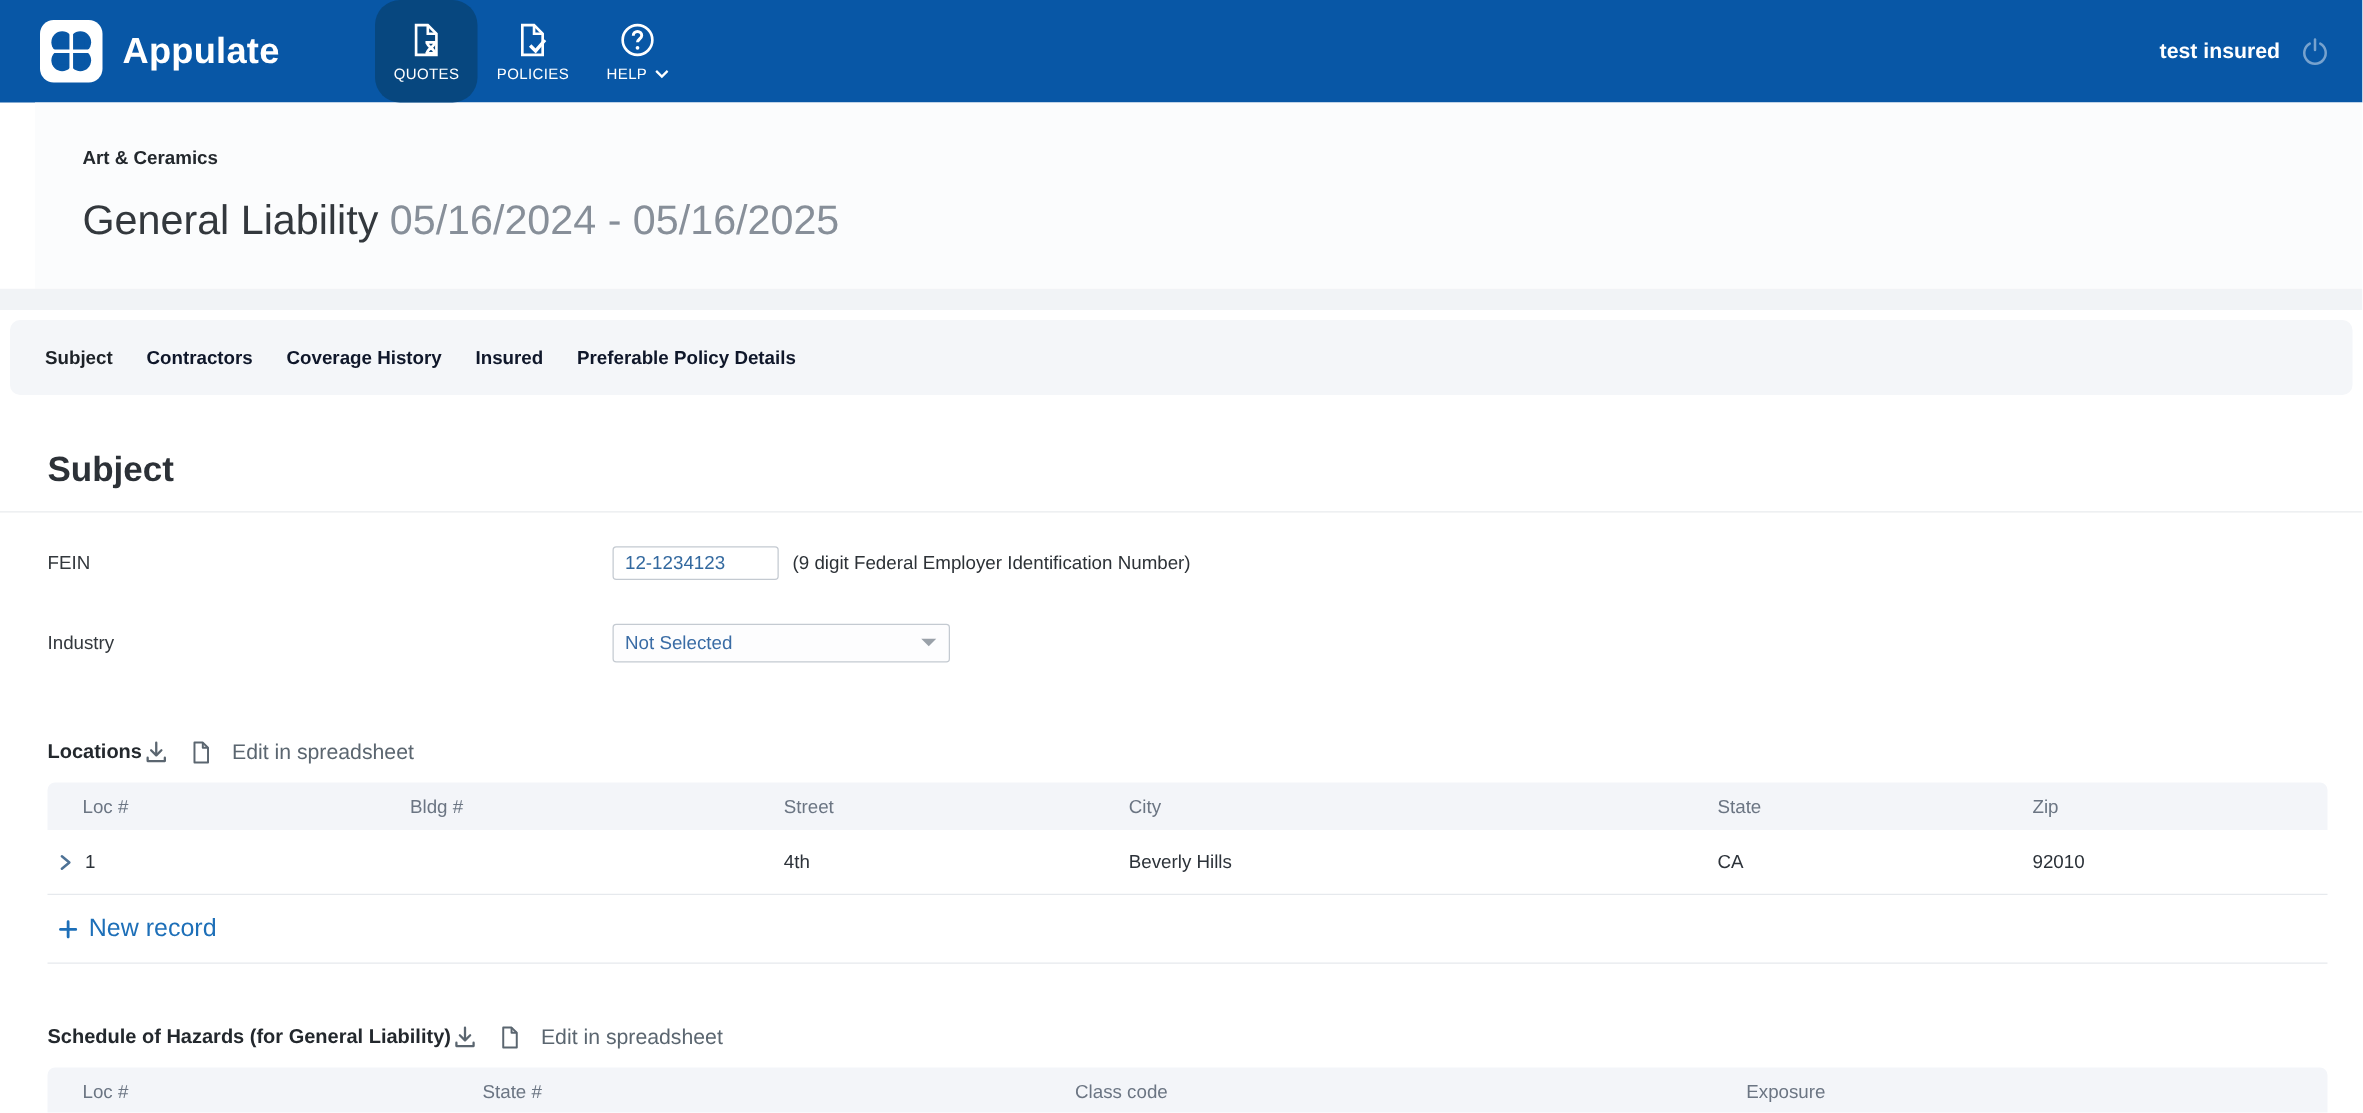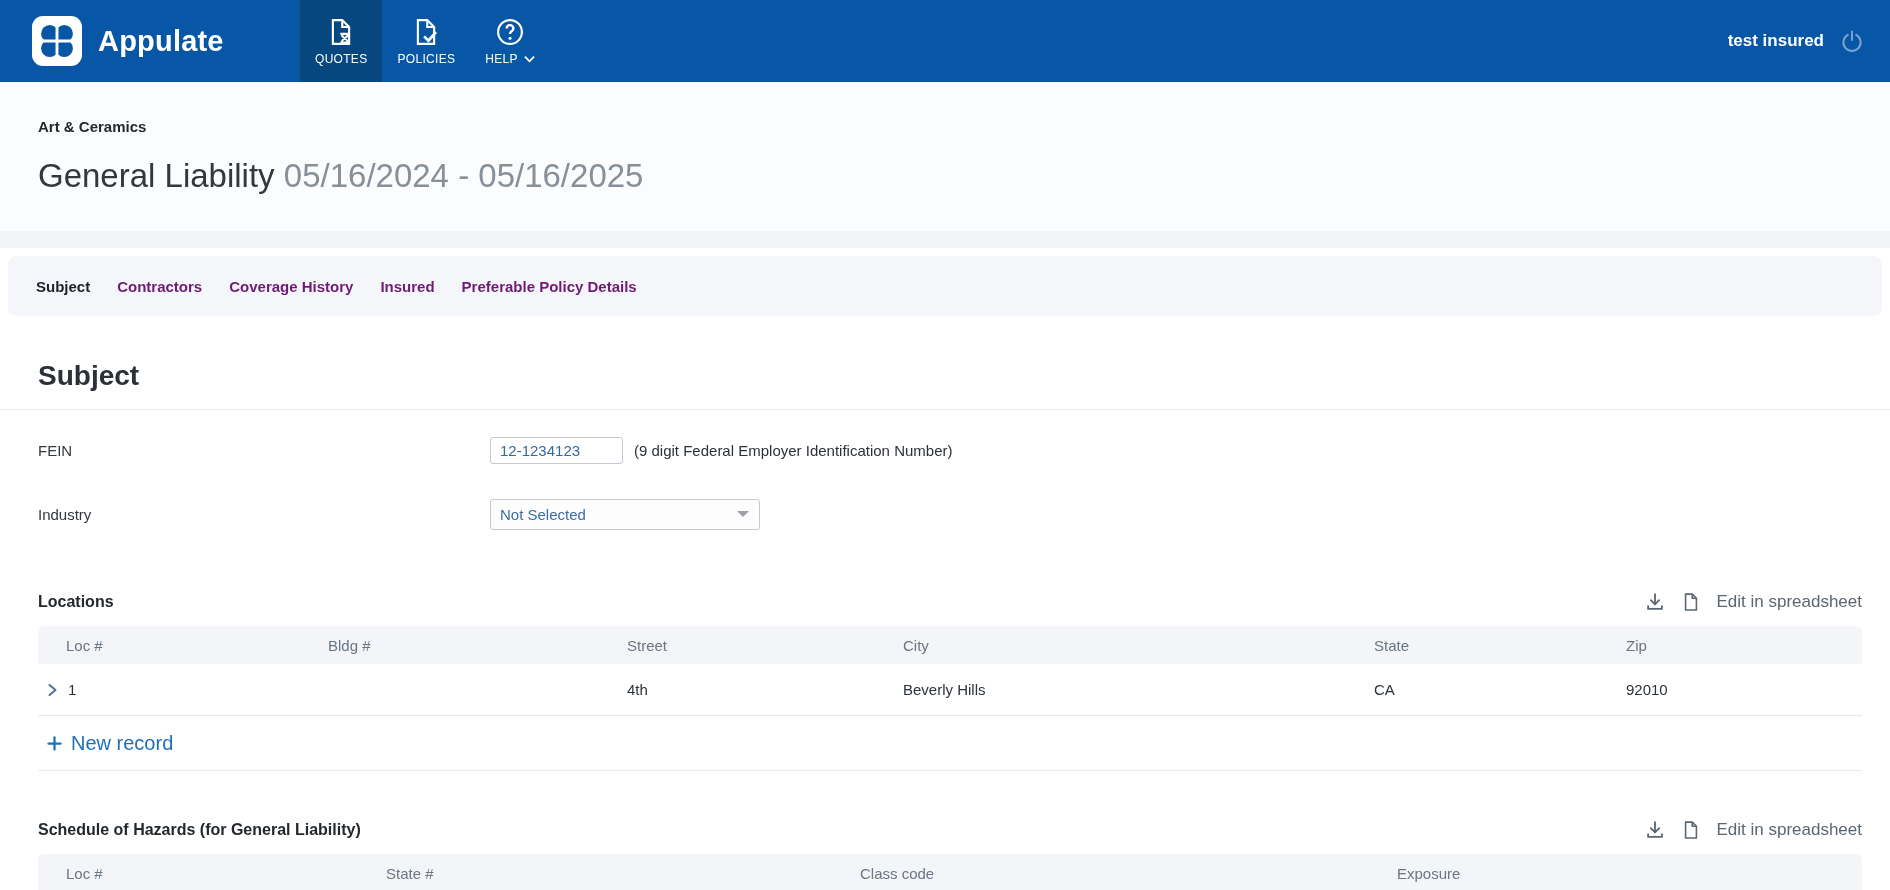--- a/index.html
+++ b/index.html
@@ -41,40 +41,41 @@
     display: flex;
     flex-direction: column;
     align-items: center;
     justify-content: center;
     gap: 5px;
     padding: 0 15px;
     min-width: 78px;
     color: #ffffff;
     cursor: pointer;
   }
-  .nav-item.active { background: #07477f; }
+  .nav-item.active { background: #07477f; border-radius: 20px; }
   .nav-item .nav-label {
     font-size: 12px;
     letter-spacing: 0.3px;
     display: flex; align-items: center; gap: 6px;
   }
   .topnav-right {
     margin-left: auto;
     display: flex;
     align-items: center;
     gap: 16px;
     padding-right: 26px;
   }
   .user-name { color: #ffffff; font-size: 17px; font-weight: bold; }
 
   
   .page-header {
     background: #fbfcfd;
     padding: 36px 0 0 38px;
     height: 149px;
+    margin-left: 28px;
   }
   .breadcrumb { font-size: 15px; font-weight: bold; color: #23282d; }
   .page-title { margin-top: 22px; font-size: 33px; font-weight: 400; color: #33383d; }
   .page-title .dates { color: #878f99; }
   .header-band { height: 17px; background: #f1f3f6; }
   .header-gap { height: 8px; background: #ffffff; }
 
   
   .tabbar {
     margin: 0 8px;
@@ -82,21 +83,21 @@
     background: #f4f6f9;
     border-radius: 8px;
     display: flex;
     align-items: center;
     gap: 27px;
     padding-left: 28px;
   }
   .tab {
     font-size: 15px;
     font-weight: 600;
-    color: #701a75;
+    color: #0f172a;
     cursor: pointer;
     white-space: nowrap;
   }
   .tab.active { color: #1d2228; font-weight: 700; }
 
   
   .content { padding: 0 28px 0 38px; }
   .section-heading {
     margin-top: 44px;
     font-size: 28px;
@@ -139,21 +140,20 @@
     width: 0; height: 0;
     border-left: 6px solid transparent;
     border-right: 6px solid transparent;
     border-top: 6px solid #9aa1a9;
   }
 
   
   .section-header {
     display: flex;
     align-items: center;
-    justify-content: space-between;
   }
   .section-header.locations { margin-top: 45px; }
   .section-header.hazards { margin-top: 48px; }
   .section-title { font-size: 16px; font-weight: bold; color: #23282d; }
   .section-actions { display: flex; align-items: center; gap: 15px; color: #5b6670; cursor: pointer; }
   .section-actions .action-label { font-size: 17px; color: #5b6670; }
 
   .grid-table { margin-top: 13px; width: 100%; }
   .grid-row { display: grid; align-items: center; gap: 15px; }
   .loc-cols { grid-template-columns: 247px 284px 261px 456px 237px 1fr; }

